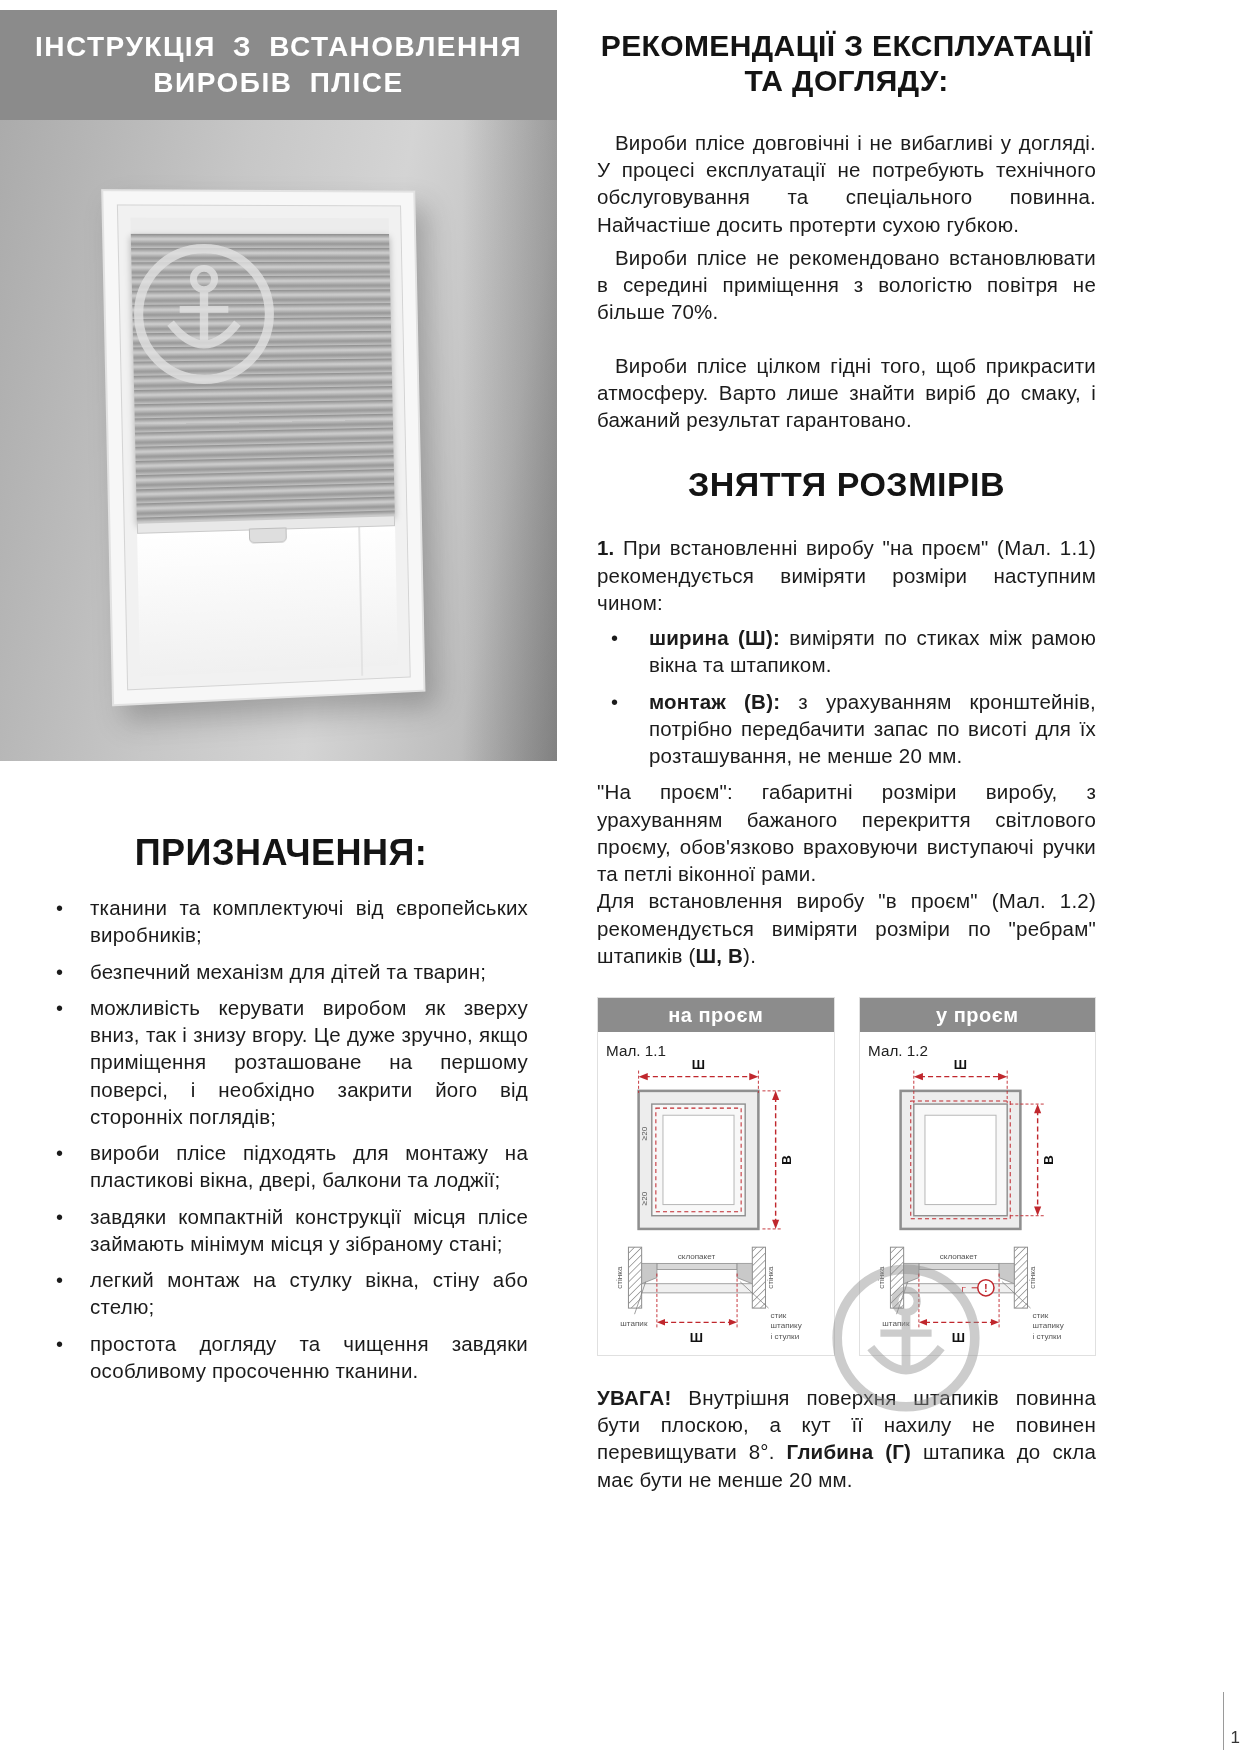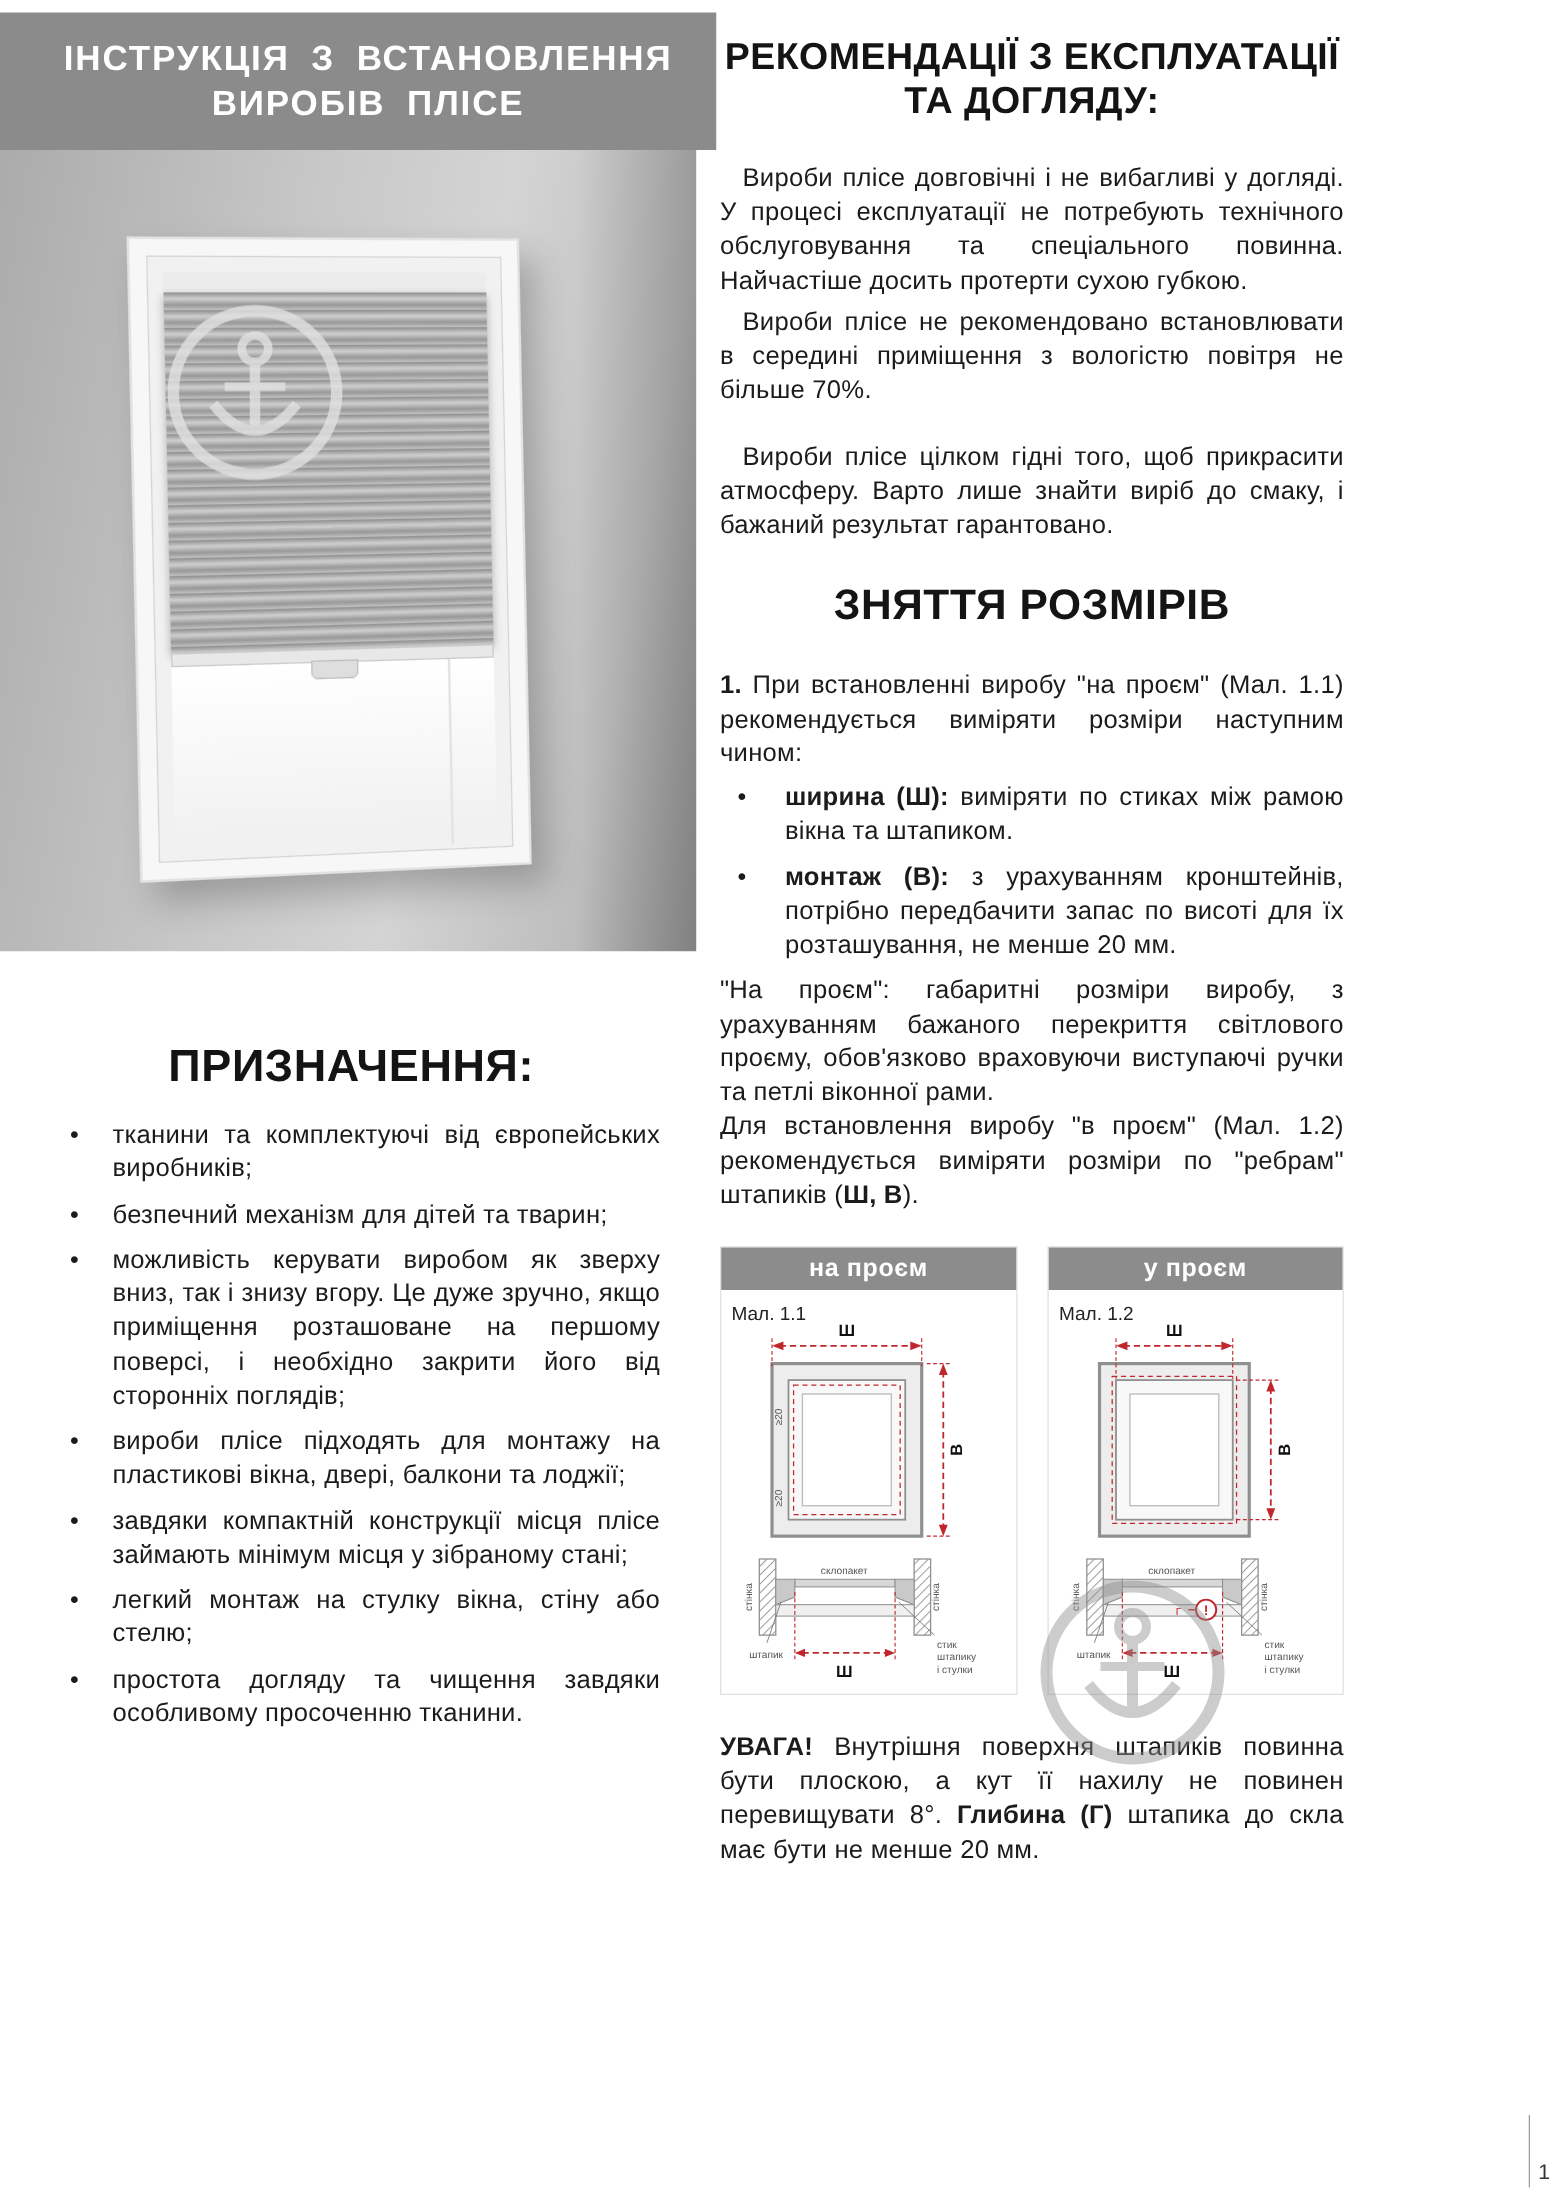--- a/index.html
+++ b/index.html
@@ -2,21 +2,21 @@
 <html><head>
 <meta charset="utf-8">
 <style>
   html,body { margin:0; padding:0; background:#ffffff; }
   .page { position:relative; width:1245px; height:1758px; background:#ffffff;
           font-family:"Liberation Sans", sans-serif; color:#1b1b1b; overflow:hidden; }
 
   
   .left-header { position:absolute; left:0; top:10px; width:557px; height:110px;
                  background:#8b8b8b; color:#fff; display:flex; flex-direction:column;
-                 align-items:center; justify-content:center; gap:5px;padding-left:16px; }
+                 align-items:center; justify-content:center; gap:5px; }
   .lh-line { font-weight:700; font-size:28px; letter-spacing:1.5px; word-spacing:8px; line-height:1.1; }
 
   .photo { position:absolute; left:0; top:120px; width:557px; height:641px; overflow:hidden;
            background:linear-gradient(100deg,#ababab 0%, #c7c7c7 38%, #d4d4d4 62%, #bdbdbd 85%, #9b9b9b 100%); }
   .wall-edge { position:absolute; right:0; top:0; width:95px; height:100%;
                background:linear-gradient(90deg, rgba(50,50,50,0) 0%, rgba(50,50,50,0.25) 100%); }
   .window { position:absolute; left:108px; top:70px; width:312px; height:505px; background:#f7f7f7;
             border:2px solid #e2e2e2; box-shadow:12px 16px 26px rgba(40,40,40,0.28);
             transform:perspective(1200px) rotateY(7deg) rotate(-1.2deg); }
   .sash { position:absolute; inset:14px; border:12px solid #f1f1f1; outline:1px solid #d4d4d4; background:#ffffff; }
@@ -39,21 +39,21 @@
   .h-display { font-weight:700; font-size:36px; letter-spacing:0.5px; text-align:center; margin:0; color:#141414; }
   .jp { text-align:justify; font-size:20.5px; line-height:1.33; letter-spacing:0.2px; margin:0; }
   .indent { text-indent:18px; }
   .left-text .intro { margin-top:28px; }
   .bullets { list-style:none; margin:20px 0 0 0; padding:0; }
   .bullets li { position:relative; padding-left:56px; margin-bottom:9px; text-align:justify;
                 font-size:20.5px; line-height:1.33; letter-spacing:0.2px; }
   .bullets li::before { content:"•"; position:absolute; left:22px; top:1px; font-size:20px; }
 
   
-  .right-col { position:absolute; left:576px; top:28px; width:499px; }
+  .right-col { position:absolute; left:597px; top:28px; width:499px; }
   .rc-title { text-align:center; font-weight:700; font-size:30px; line-height:1.18; letter-spacing:0.4px; margin:0; color:#141414; }
   .rc-p1 { margin-top:30px; }
   .rc-p2 { margin-top:6px; }
   .rc-p3 { margin-top:26px; }
   .rc-h2 { margin-top:32px; font-size:34px; }
   .rc-step { margin-top:30px; }
   .rc-bullets { margin-top:8px; }
   .rc-bullets li { padding-left:52px; }
   .rc-bullets li::before { left:14px; }
   strong { font-weight:700; }

